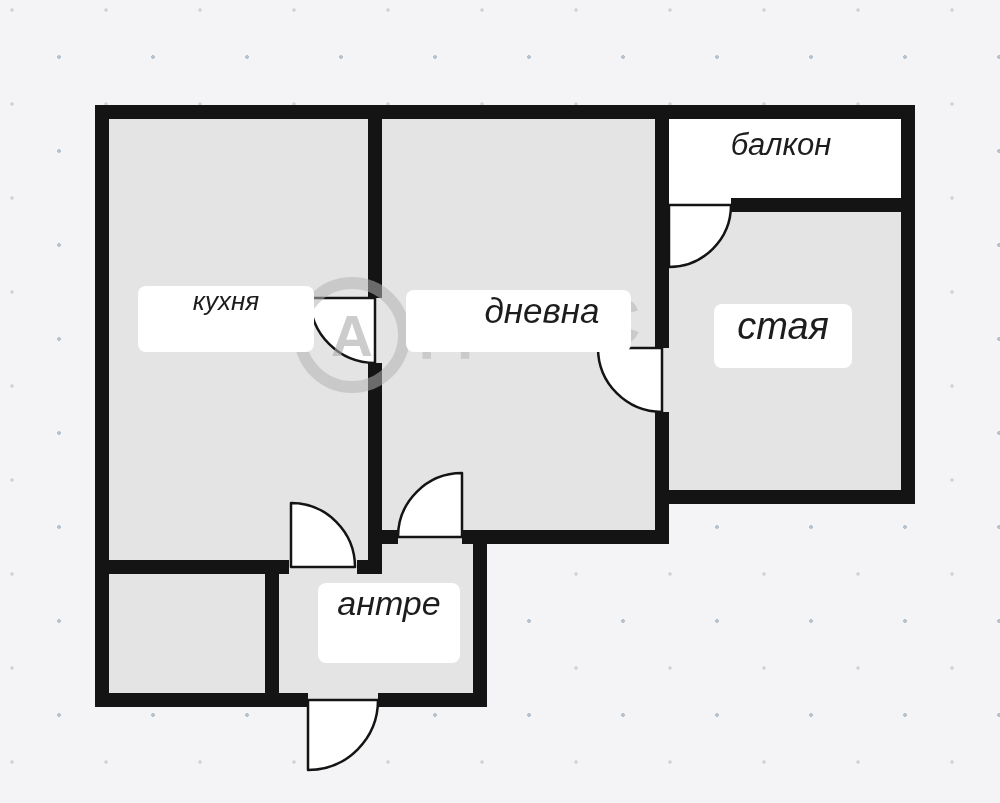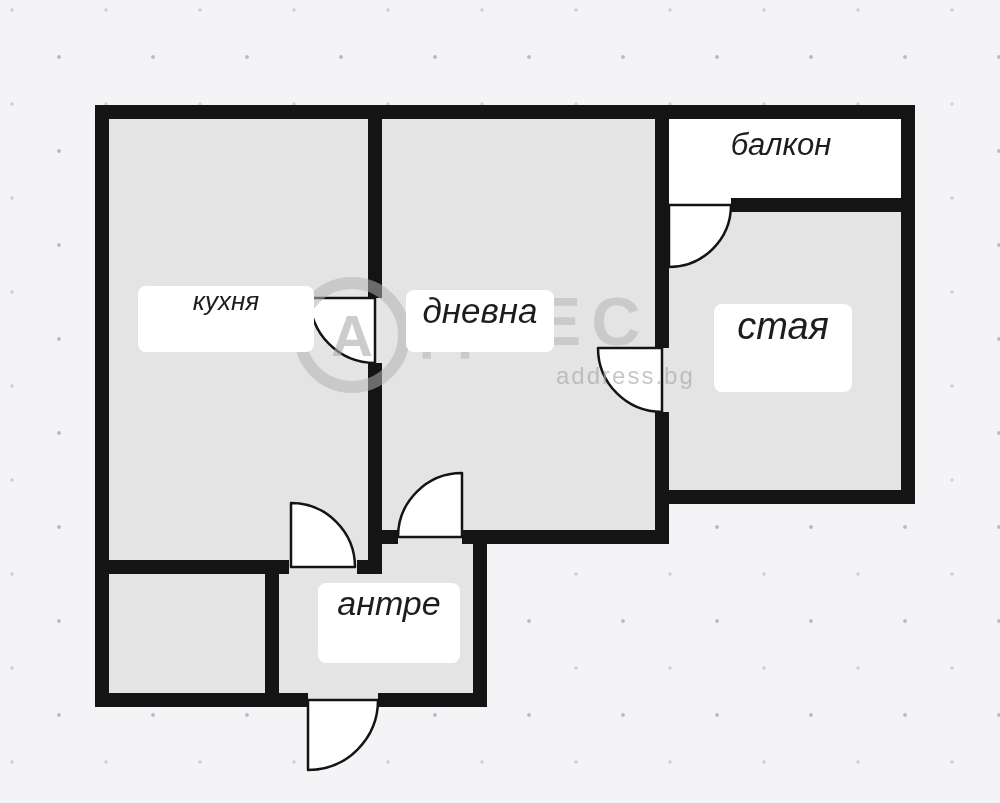--- a/index.html
+++ b/index.html
@@ -37,22 +37,22 @@
   .wm-brand{
     position:absolute;left:422px;top:282px;font-size:68px;font-weight:bold;
     letter-spacing:10px;color:rgba(175,175,175,.5);
   }
   .wm-domain{
     position:absolute;left:556px;top:362px;font-size:24px;letter-spacing:2px;
     color:rgba(168,168,168,.65);
   }
   .lbl-balcony{left:700px;top:126px;width:162px;height:52px;font-size:31px;}
   .lbl-kitchen{left:138px;top:286px;width:176px;height:66px;font-size:26px;}
-  .lbl-living{left:406px;top:290px;width:148px;height:62px;font-size:35px;}
-  .lbl-bedroom{left:714px;top:304px;width:138px;height:88px;font-size:38px;}
+  .lbl-living{left:406px;top:290px;width:178px;height:62px;font-size:35px;padding-left:47px;}
+  .lbl-bedroom{left:714px;top:304px;width:138px;height:64px;font-size:38px;}
   .lbl-bath{left:124px;top:585px;width:110px;height:64px;font-size:34px;}
   .lbl-hall{left:318px;top:583px;width:142px;height:80px;font-size:34px;}
 </style>
 </head>
 <body>
 
 <div class="canvas">
 
   <svg class="plan" width="1000" height="803" viewBox="0 0 1000 803">
     <g>
@@ -91,21 +91,20 @@
       <path d="M 669 205 L 669 267 C 703.2 267 731 239.2 731 205 Z"></path>
       <path d="M 308 700 L 308 770 C 346.7 770 378 738.7 378 700 Z"></path>
     </g>
   </svg>
 
   <div class="watermark">
     <div class="wm-circle">
       <span>А</span>
     </div>
     <div class="wm-brand">ДРЕС</div>
-    <div class="wm-domain">address.bg</div>
   </div>
 
   <div class="room-label lbl-balcony">
     <span>балкон</span>
   </div>
 
   <div class="room-label lbl-kitchen">
     <span>кухня</span>
   </div>
 

